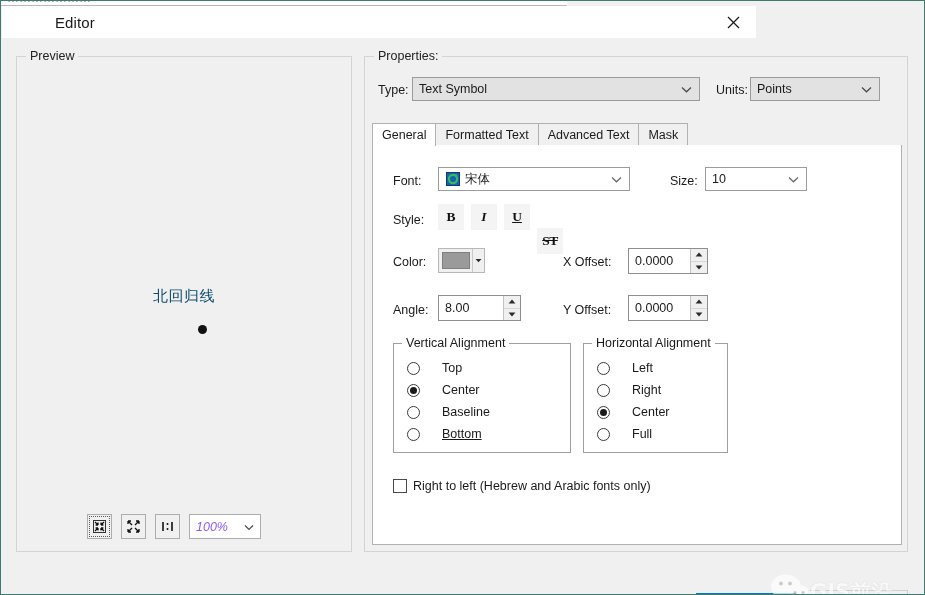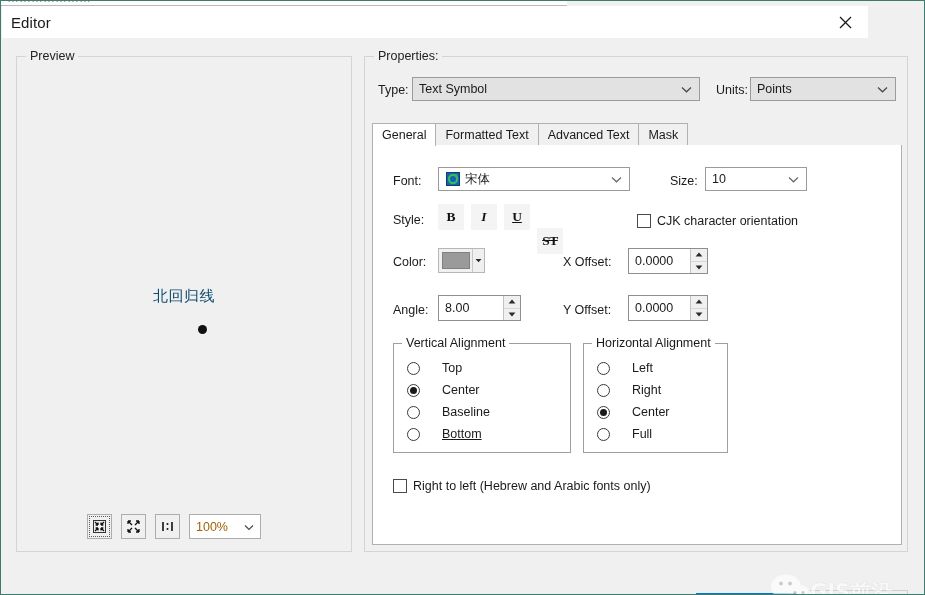--- a/index.html
+++ b/index.html
@@ -33,24 +33,25 @@
     left: 6px; top: -10px;
     font-size: 12px;
     color: #8b8b8b;
     white-space: nowrap;
   }
 
   
   .titlebar {
     position: absolute;
     left: 1px; top: 5px;
-    width: 866px; height: 32px;
+    width: 754px; height: 32px;
     background: #ffffff;
     display: flex;
     align-items: center;
+    padding-left: 44px;
   }
   .titlebar .title {
     margin-left: 9px;
     font-size: 15px;
     color: #1a1a1a;
     letter-spacing: .1px;
   }
   .close-btn {
     position: absolute;
     right: 0; top: 0;
@@ -129,23 +130,24 @@
   .tool-btn.focused { outline: 1px dotted #5a5a5a; outline-offset: -3px; }
   .tool-btn svg { display:block; }
 
   .zoom-combo {
     width: 72px; height: 25px;
     background: #ffffff;
     border: 1px solid #adadad;
     display: flex; align-items: center;
     padding-left: 6px;
     font-size: 12.5px;
-    color: #a16207;
+    color: #8b5cf6;
     position: relative;
     cursor: default;
+    font-style: italic;
   }
   .zoom-combo .chev {
     position: absolute; right: 6px; top: 50%;
     transform: translateY(-50%);
   }
 
   
   #properties-group {
     left: 362px; top: 18px;
     width: 544px; height: 496px;
@@ -469,21 +471,21 @@
       <div class="combo" style="left:47px; top:20px; width:288px;">
         <span>Text Symbol</span>
         <span class="chev">
           <svg width="11" height="7" viewBox="0 0 11 7">
               <path d="M1 1.5 L5.5 5.8 L10 1.5" fill="none" stroke="#4a4a4a" stroke-width="1.2"></path>
             </svg>
         </span>
       </div>
 
       <span class="row-label" style="left:351px; top:26px;">Units:</span>
-      <div class="combo" style="left:385px; top:20px; width:146px;">
+      <div class="combo" style="left:385px; top:20px; width:130px;">
         <span>Points</span>
         <span class="chev">
           <svg width="11" height="7" viewBox="0 0 11 7">
               <path d="M1 1.5 L5.5 5.8 L10 1.5" fill="none" stroke="#4a4a4a" stroke-width="1.2"></path>
             </svg>
         </span>
       </div>
 
       <div class="tabstrip">
         <div class="tab active">
@@ -538,24 +540,20 @@
               <span>I</span>
             </div>
           <div class="style-btn under">
               <span>U</span>
             </div>
           <div class="style-btn strike">
               <span>ST</span>
             </div>
         </div>
 
-        <div class="cb" style="left:264px; top:69px;">
-          <span class="box"></span>
-          <span>CJK character orientation</span>
-        </div>
 
         <span class="row-label" style="left:20px; top:110px;">Color:</span>
         <div class="color-swatch" style="left:65px; top:103px;">
           <span class="fill" id="color-fill" style="background: rgb(154, 154, 154);"></span>
           <span class="drop">
             <svg width="7" height="5" viewBox="0 0 7 5">
                 <path d="M0.5 1 L3.5 4.3 L6.5 1" fill="#2a2a2a"></path>
               </svg>
           </span>
         </div>

